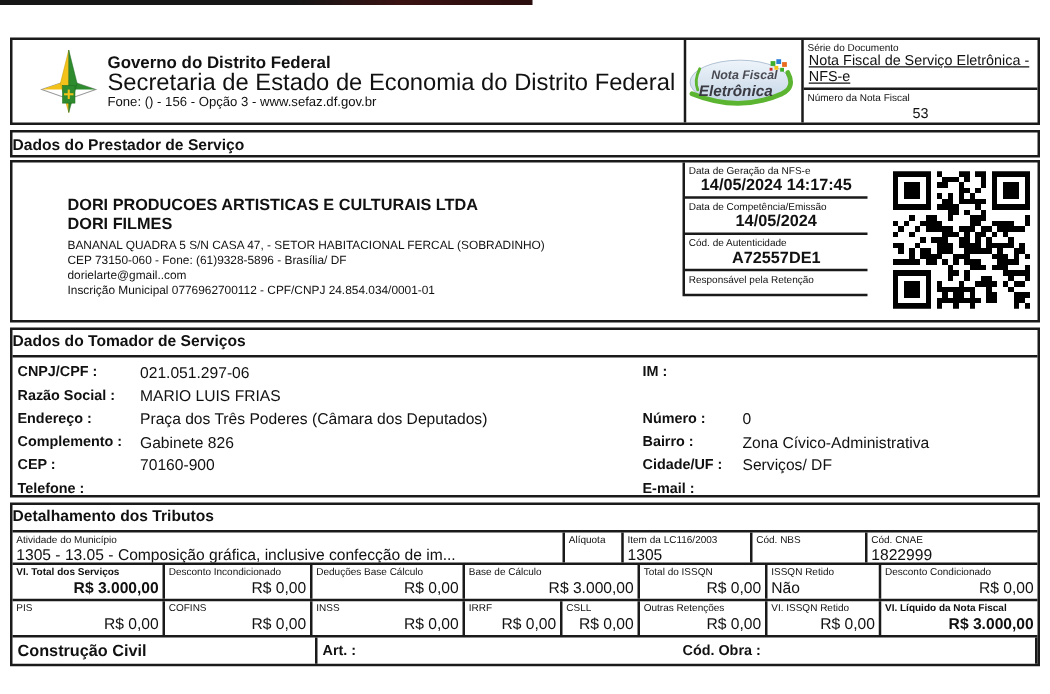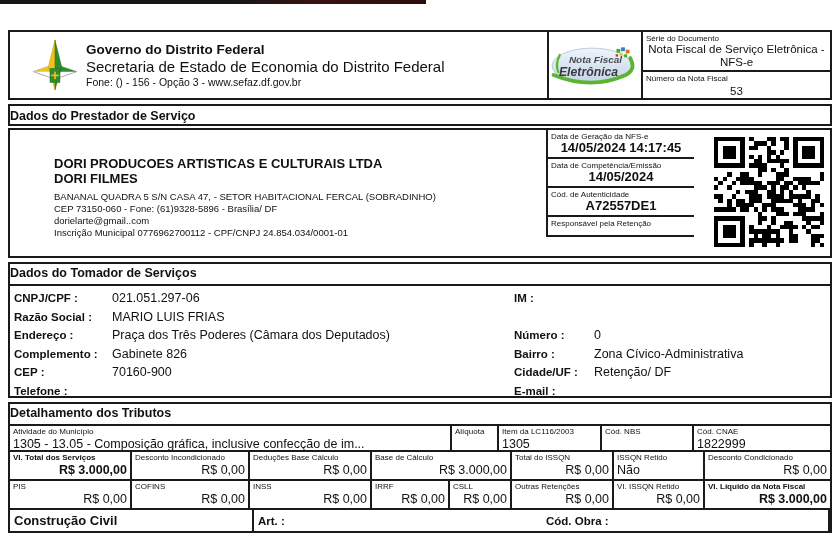--- a/index.html
+++ b/index.html
@@ -7,28 +7,28 @@
   .top-bar{position:absolute;left:0;top:0;width:426px;height:4px;background:linear-gradient(to right,var(--bar-black) 0%,var(--bar-black) 55%,var(--bar-maroon) 75%,var(--bar-maroon2) 100%);}
   .doc{position:absolute;left:8px;top:30px;width:824px;}
   .box{border:2px solid var(--line);box-sizing:border-box;background:#fff;}
 
   
   .header-box{height:70px;display:flex;margin-bottom:4px;}
   .h-left{width:537px;display:flex;align-items:center;box-sizing:border-box;padding-left:20px;}
   .gdf-logo{width:50px;height:58px;flex:0 0 50px;}
   .h-org{margin-left:6px;}
   .org-name{font-size:13.5px;font-weight:bold;line-height:17px;}
-  .org-dept{font-size:15px;line-height:17px;}
+  .org-dept{font-size:19px;line-height:17px;}
   .org-phone{font-size:10.5px;line-height:15px;}
   .h-mid{width:94px;border-left:2px solid var(--line);box-sizing:border-box;display:flex;align-items:center;justify-content:center;}
   .h-right{flex:1;border-left:2px solid var(--line);box-sizing:border-box;display:flex;flex-direction:column;}
   .serie-cell{height:40px;border-bottom:2px solid var(--line);box-sizing:border-box;}
   .numero-cell{flex:1;}
   .mini-label{font-size:8px;line-height:9px;padding:2px 0 0 3px;}
-  .serie-value{font-size:11.5px;line-height:13px;text-align:center;padding:0 4px;}
+  .serie-value{font-size:11.5px;line-height:13px;text-align:left;padding:0 4px;text-decoration:underline;}
   .numero-value{font-size:11.5px;text-align:center;margin-top:2px;}
 
   
   .sec-title{font-size:12.5px;font-weight:bold;padding-left:0;}
   .title-box{height:22px;line-height:20px;margin-bottom:2px;}
   .title-row{height:20px;line-height:19px;border-bottom:2px solid var(--line);}
 
   
   .prestador-box{height:130px;position:relative;margin-bottom:4px;}
   .company{position:absolute;left:44px;top:26px;}
@@ -417,21 +417,21 @@
       <div class="t-row">
         <span class="t-label tl">Complemento :</span>
         <span class="t-value tval-l">Gabinete 826</span>
         <span class="t-label tr-lab">Bairro :</span>
         <span class="t-value">Zona Cívico-Administrativa</span>
       </div>
       <div class="t-row">
         <span class="t-label tl">CEP :</span>
         <span class="t-value tval-l">70160-900</span>
         <span class="t-label tr-lab">Cidade/UF :</span>
-        <span class="t-value">Retenção/ DF</span>
+        <span class="t-value">Serviços/ DF</span>
       </div>
       <div class="t-row">
         <span class="t-label tl">Telefone :</span>
         <span class="t-value tval-l"></span>
         <span class="t-label tr-lab">E-mail :</span>
         <span class="t-value"></span>
       </div>
     </div>
   </div>
 

